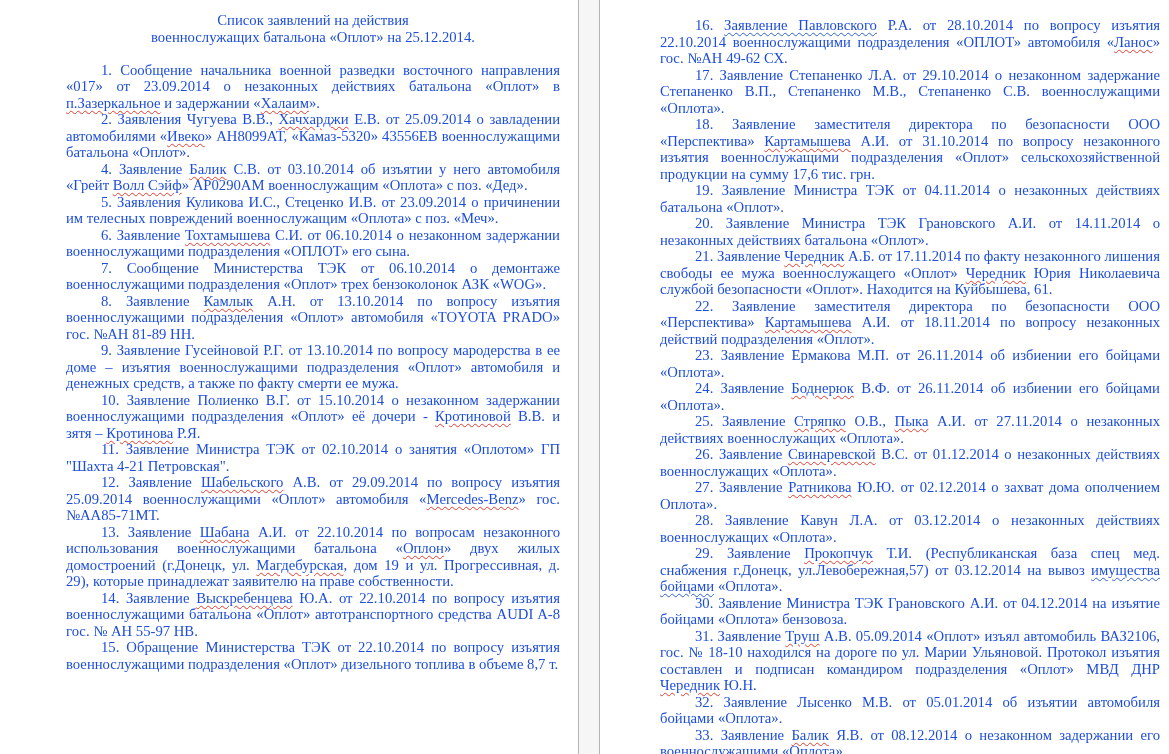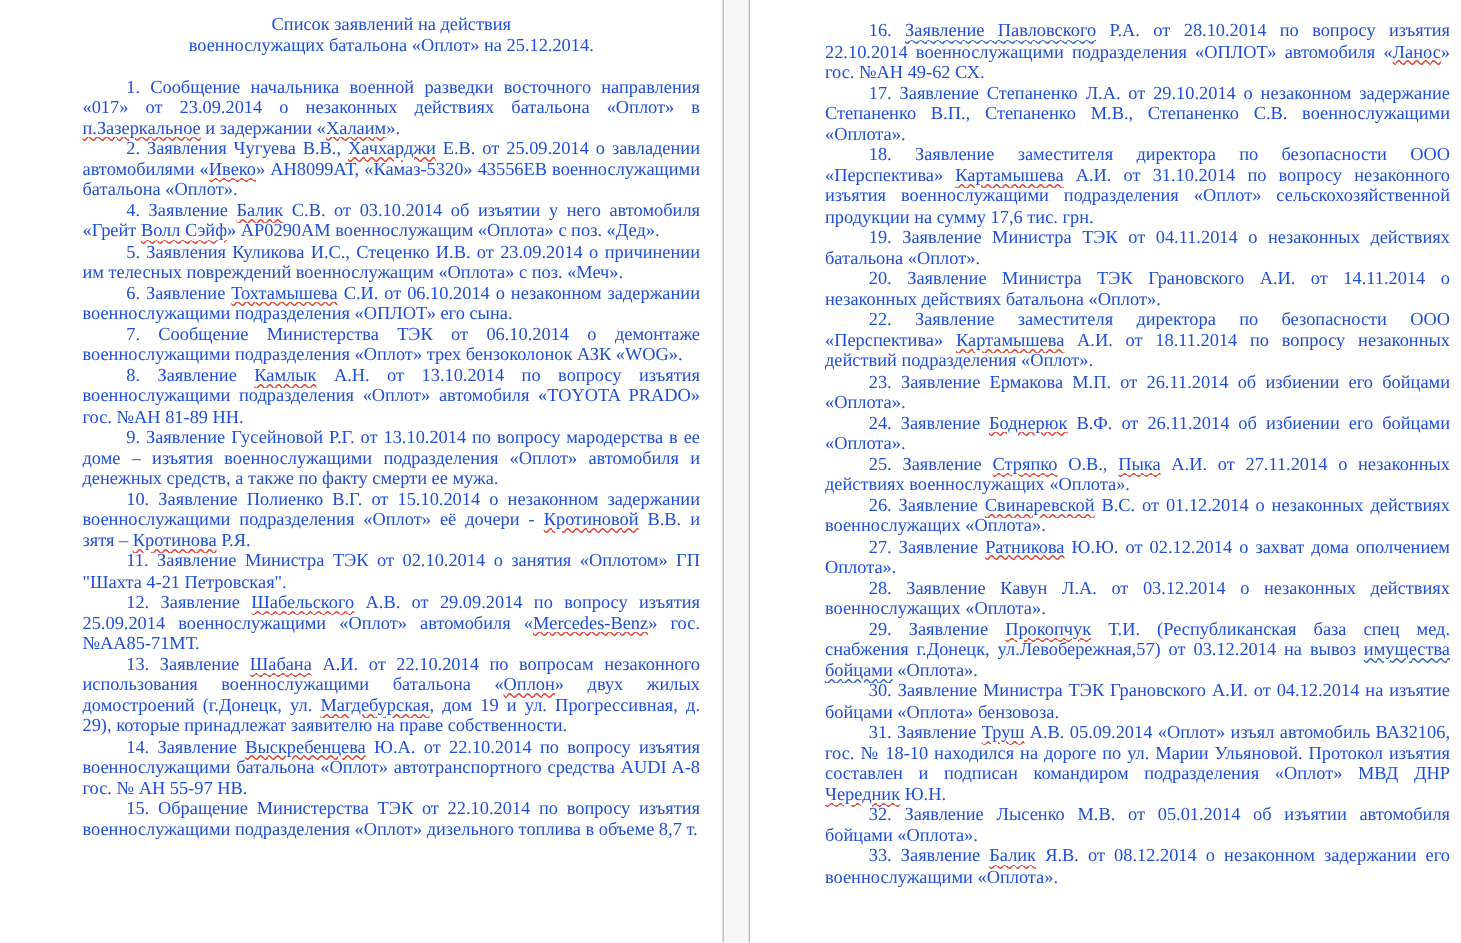--- a/index.html
+++ b/index.html
@@ -94,20 +94,21 @@
 
   <div class="page-gap"></div>
 
   <section class="page page-right">
     <div id="right-col">
         <p class="para">16. <span class="sp-blue">Заявление Павловского</span> Р.А. от 28.10.2014 по вопросу изъятия 22.10.2014 военнослужащими подразделения «ОПЛОТ» автомобиля «<span class="sp-red">Ланос</span>» гос. №АН 49-62 СХ.</p>
         <p class="para">17. Заявление Степаненко Л.А. от 29.10.2014 о незаконном задержание Степаненко В.П., Степаненко М.В., Степаненко С.В. военнослужащими «Оплота».</p>
         <p class="para">18. Заявление заместителя директора по безопасности ООО «Перспектива» <span class="sp-red">Картамышева</span> А.И. от 31.10.2014 по вопросу незаконного изъятия военнослужащими подразделения «Оплот» сельскохозяйственной продукции на сумму 17,6 тис. грн.</p>
         <p class="para">19. Заявление Министра ТЭК от 04.11.2014 о незаконных действиях батальона «Оплот».</p>
         <p class="para">20. Заявление Министра ТЭК Грановского А.И. от 14.11.2014 о незаконных действиях батальона «Оплот».</p>
+        <p class="para">21. Заявление <span class="sp-red">Чередник</span> А.Б. от 17.11.2014 по факту незаконного лишения свободы ее мужа военнослужащего «Оплот» <span class="sp-red">Чередник</span> Юрия Николаевича службой безопасности «Оплот». Находится на Куйбышева, 61.</p>
         <p class="para">22. Заявление заместителя директора по безопасности ООО «Перспектива» <span class="sp-red">Картамышева</span> А.И. от 18.11.2014 по вопросу незаконных действий подразделения «Оплот».</p>
         <p class="para">23. Заявление Ермакова М.П. от 26.11.2014 об избиении его бойцами «Оплота».</p>
         <p class="para">24. Заявление <span class="sp-red">Боднерюк</span> В.Ф. от 26.11.2014 об избиении его бойцами «Оплота».</p>
         <p class="para">25. Заявление <span class="sp-red">Стряпко</span> О.В., <span class="sp-red">Пыка</span> А.И. от 27.11.2014 о незаконных действиях военнослужащих «Оплота».</p>
         <p class="para">26. Заявление <span class="sp-red">Свинаревской</span> В.С. от 01.12.2014 о незаконных действиях военнослужащих «Оплота».</p>
         <p class="para">27. Заявление <span class="sp-red">Ратникова</span> Ю.Ю. от 02.12.2014 о захват дома ополчением Оплота».</p>
         <p class="para">28. Заявление Кавун Л.А. от 03.12.2014 о незаконных действиях военнослужащих «Оплота».</p>
         <p class="para">29. Заявление <span class="sp-red">Прокопчук</span> Т.И. (Республиканская база спец мед. снабжения г.Донецк, ул.Левобережная,57) от 03.12.2014 на вывоз <span class="sp-blue">имущества</span> <span class="sp-blue">бойцами</span> «Оплота».</p>
         <p class="para">30. Заявление Министра ТЭК Грановского А.И. от 04.12.2014 на изъятие бойцами «Оплота» бензовоза.</p>
         <p class="para">31. Заявление <span class="sp-red">Труш</span> А.В. 05.09.2014 «Оплот» изъял автомобиль ВАЗ2106, гос. № 18-10 находился на дороге по ул. Марии Ульяновой. Протокол изъятия составлен и подписан командиром подразделения «Оплот» МВД ДНР <span class="sp-red">Чередник</span> Ю.Н.</p>

